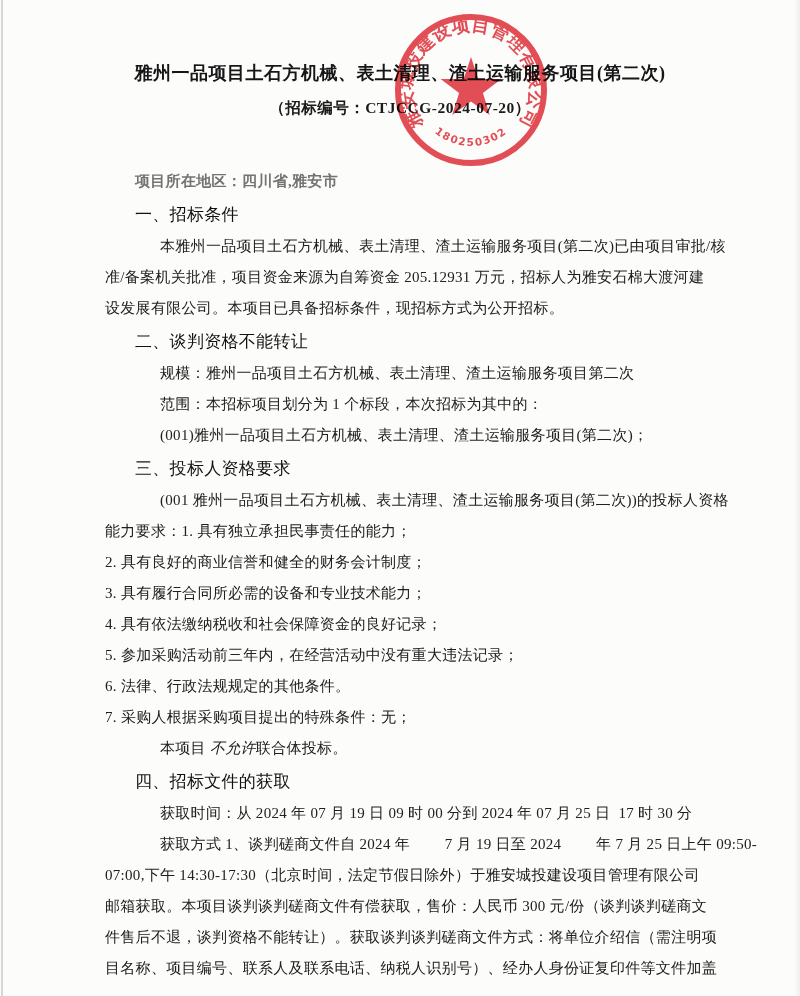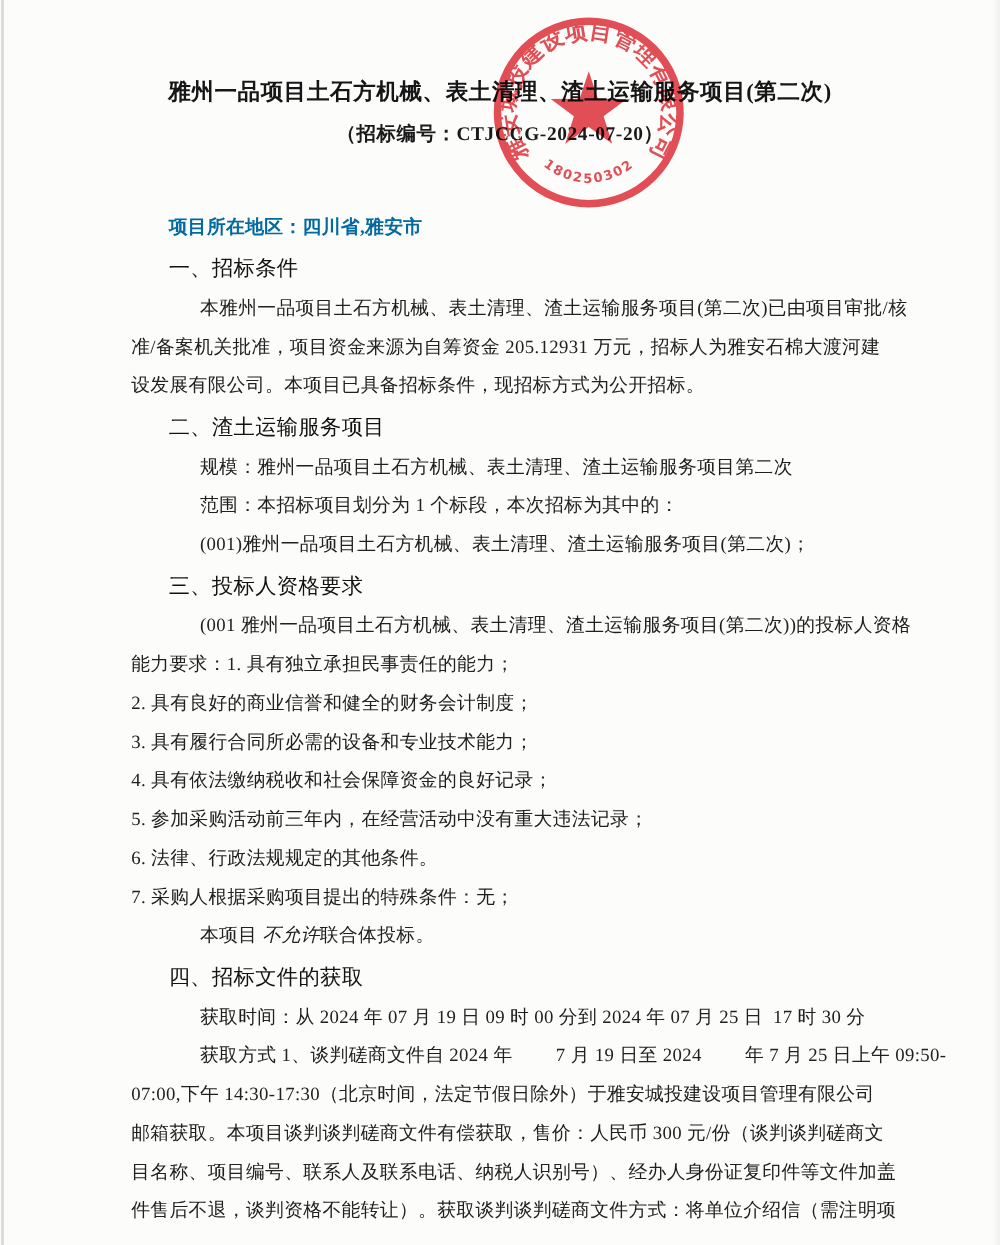--- a/index.html
+++ b/index.html
@@ -60,21 +60,21 @@
     letter-spacing: 0.3px;
     white-space: pre;
     color: #202020;
   }
   .line.heading {
     height: 34px;
     font-size: 17px;
     font-weight: normal;
     color: #121212;
   }
-  .line.label { font-weight: bold; color: #0369a1; text-align: right; }
+  .line.label { font-weight: bold; color: #737373; text-align: right; }
   .indent1 { padding-left: 30px; }
   .indent2 { padding-left: 55px; }
   .em-italic { font-style: italic; }
 
   
   .seal {
     position: absolute;
     left: 386px;
     top: 5px;
     width: 170px;
@@ -125,38 +125,38 @@
       </text>
     </svg>
   </div>
 
   <div class="content">
     <div class="line label indent1">项目所在地区：四川省,雅安市</div>
     <div class="line heading indent1">一、招标条件</div>
     <div class="line indent2">本雅州一品项目土石方机械、表土清理、渣土运输服务项目(第二次)已由项目审批/核</div>
     <div class="line">准/备案机关批准，项目资金来源为自筹资金 205.12931 万元，招标人为雅安石棉大渡河建</div>
     <div class="line">设发展有限公司。本项目已具备招标条件，现招标方式为公开招标。</div>
-    <div class="line heading indent1">二、渣土运输服务项目</div>
+    <div class="line heading indent1">二、谈判资格不能转让</div>
     <div class="line indent2">规模：雅州一品项目土石方机械、表土清理、渣土运输服务项目第二次</div>
     <div class="line indent2">范围：本招标项目划分为 1 个标段，本次招标为其中的：</div>
     <div class="line indent2">(001)雅州一品项目土石方机械、表土清理、渣土运输服务项目(第二次)；</div>
     <div class="line heading indent1">三、投标人资格要求</div>
     <div class="line indent2">(001 雅州一品项目土石方机械、表土清理、渣土运输服务项目(第二次))的投标人资格</div>
     <div class="line">能力要求：1. 具有独立承担民事责任的能力；</div>
     <div class="line">2. 具有良好的商业信誉和健全的财务会计制度；</div>
     <div class="line">3. 具有履行合同所必需的设备和专业技术能力；</div>
     <div class="line">4. 具有依法缴纳税收和社会保障资金的良好记录；</div>
     <div class="line">5. 参加采购活动前三年内，在经营活动中没有重大违法记录；</div>
     <div class="line">6. 法律、行政法规规定的其他条件。</div>
     <div class="line">7. 采购人根据采购项目提出的特殊条件：无；</div>
     <div class="line indent2">
       <span>本项目 </span><span class="em-italic">不允许</span><span>联合体投标。</span>
     </div>
     <div class="line heading indent1">四、招标文件的获取</div>
     <div class="line indent2">获取时间：从 2024 年 07 月 19 日 09 时 00 分到 2024 年 07 月 25 日  17 时 30 分</div>
     <div class="line indent2">获取方式 1、谈判磋商文件自 2024 年　　 7 月 19 日至 2024　　 年 7 月 25 日上午 09:50-</div>
     <div class="line">07:00,下午 14:30-17:30（北京时间，法定节假日除外）于雅安城投建设项目管理有限公司</div>
     <div class="line">邮箱获取。本项目谈判谈判磋商文件有偿获取，售价：人民币 300 元/份（谈判谈判磋商文</div>
+    <div class="line">件售后不退，谈判资格不能转让）。获取谈判谈判磋商文件方式：将单位介绍信（需注明项</div>
     <div class="line">目名称、项目编号、联系人及联系电话、纳税人识别号）、经办人身份证复印件等文件加盖</div>
-    <div class="line">件售后不退，谈判资格不能转让）。获取谈判谈判磋商文件方式：将单位介绍信（需注明项</div>
   </div>
 
 </div>
 
 </body></html>

